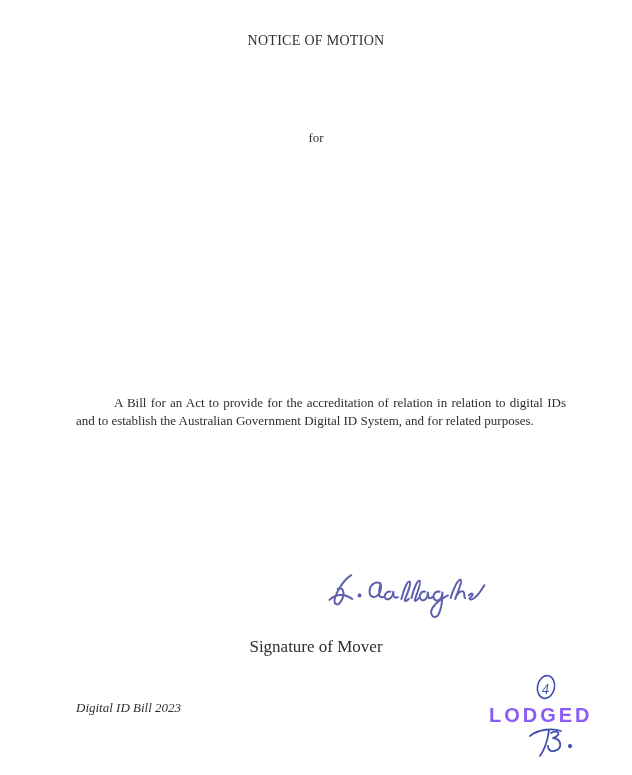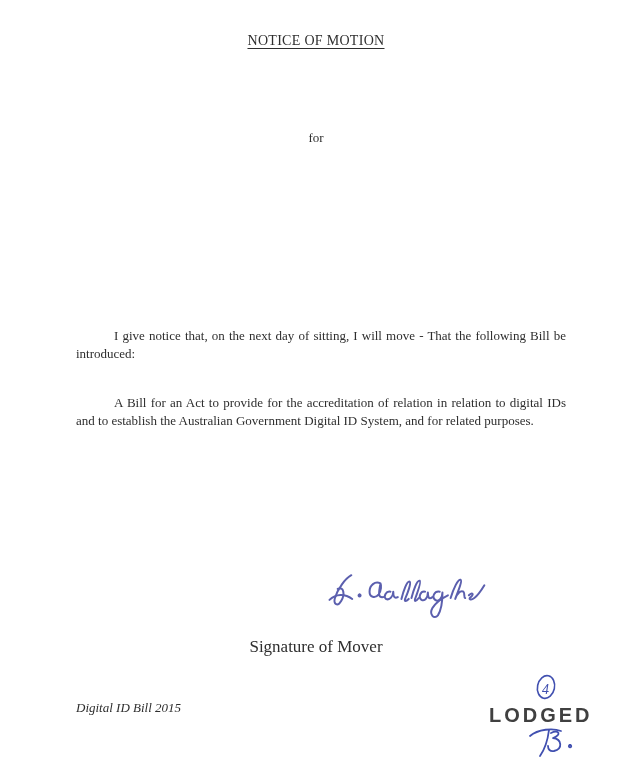--- a/index.html
+++ b/index.html
@@ -6,52 +6,48 @@
   .page{
     position:relative;width:632px;height:775px;margin:0 auto;
     background:#ffffff;color:#2e2e2e;
     font-family:"Liberation Serif", serif;
     overflow:hidden;
   }
   .centered{position:absolute;left:0;width:100%;text-align:center;margin:0;}
   .doc-title{top:33px;font-size:14px;font-weight:normal;letter-spacing:.3px;}
   .preposition{top:106px;font-size:13px;margin-top:24px;}
   .doc-subtitle{top:183px;font-size:14px;font-weight:normal;letter-spacing:.3px;}
-  .underlined{text-decoration:underline;text-underline-offset:3px;text-align:right;}
+  .underlined{text-underline-offset:3px;text-align:right;}
   .para{position:absolute;left:76px;width:490px;font-size:13px;line-height:18px;}
   .para-1{top:327px;}
   .para-2{top:394px;}
   .jline{text-align:justify;text-align-last:justify;-moz-text-align-last:justify;}
   .indent{text-indent:38px;}
   .sig-svg{position:absolute;left:324px;top:556px;}
   .sig-caption{top:637px;font-size:17px;}
   .footer-ref{position:absolute;left:76px;top:700px;font-size:13px;font-style:italic;}
   .circled-num-svg{position:absolute;left:533px;top:674px;}
   .stamp{
     position:absolute;left:489px;top:704px;
     font-family:"Liberation Sans", sans-serif;
     font-weight:bold;font-size:20px;letter-spacing:3px;
-    color:#404040;
+    color:#8b5cf6;
   }
   .initials-svg{position:absolute;left:528px;top:726px;}
 </style>
 </head>
 <body>
 
 <div class="page">
 
   <h1 class="centered doc-title"><span class="underlined">NOTICE OF MOTION</span></h1>
 
   <div class="centered preposition">for</div>
 
 
-  <div class="para para-1">
-    <div class="jline indent">I give notice that, on the next day of sitting, I will move - That the following Bill be</div>
-    <div>introduced:</div>
-  </div>
 
   <div class="para para-2">
     <div class="jline indent">A Bill for an Act to provide for the accreditation of relation in relation to digital IDs</div>
     <div>and to establish the Australian Government Digital ID System, and for related purposes.</div>
   </div>
 
   <svg class="sig-svg" width="164" height="64" viewBox="0 0 180 68">
     <g fill="none" stroke-width="2.2" stroke-linecap="round" stroke-linejoin="round" stroke="#5b5fae">
       <path d="M30,20 C23,24 15,35 12,45 C10,52 15,55 19,48 C23,41 22,32 15,35"></path>
       <path d="M6,47 C13,40 23,40 31,46"></path>
@@ -62,21 +58,21 @@
       <path d="M96,45 C98,37 102,25 105,26 C107,27 103,38 100,46 C99,49 101,49 104,45"></path>
       <path d="M111,38 C106,37 103,44 107,47 C111,49 114,44 114,39 C114,44 115,47 119,44"></path>
       <path d="M127,38 C121,37 118,44 122,47 C126,50 130,45 130,39 C130,48 129,58 125,64 C121,69 115,63 119,56 C123,49 130,45 136,42"></path>
       <path d="M139,45 C142,35 147,24 150,25 C152,26 147,38 144,46 C145,41 150,36 153,38 C155,40 153,44 155,45"></path>
       <path d="M159,42 C163,38 165,41 161,44 C158,46 161,48 165,45 C169,42 173,36 176,31"></path>
     </g>
   </svg>
 
   <div class="centered sig-caption">Signature of Mover</div>
 
-  <div class="footer-ref">Digital ID Bill 2015</div>
+  <div class="footer-ref">Digital ID Bill 2023</div>
 
   <svg class="circled-num-svg" width="26" height="30" viewBox="0 0 26 30">
     <g fill="none" stroke-width="1.6" stroke-linecap="round" stroke="#4150b0">
       <ellipse cx="13" cy="13" rx="8.5" ry="11.5" transform="rotate(12 13 13)"></ellipse>
     </g>
     <text x="9" y="20" font-size="14" font-family="Liberation Serif, serif" font-style="italic" stroke="none" fill="#4150b0">4</text>
   </svg>
 
   <div class="stamp">LODGED</div>
 

